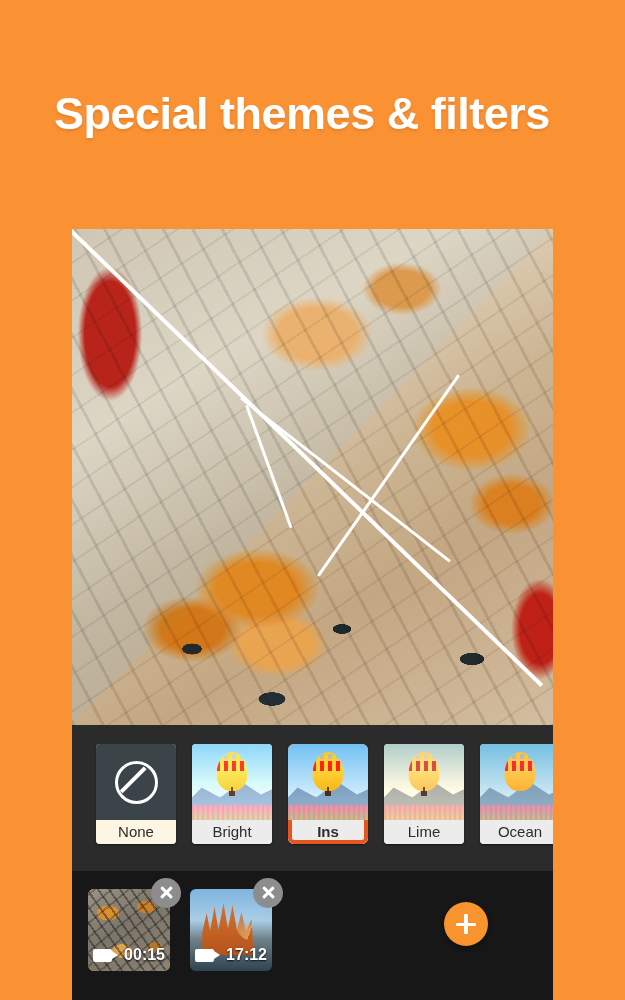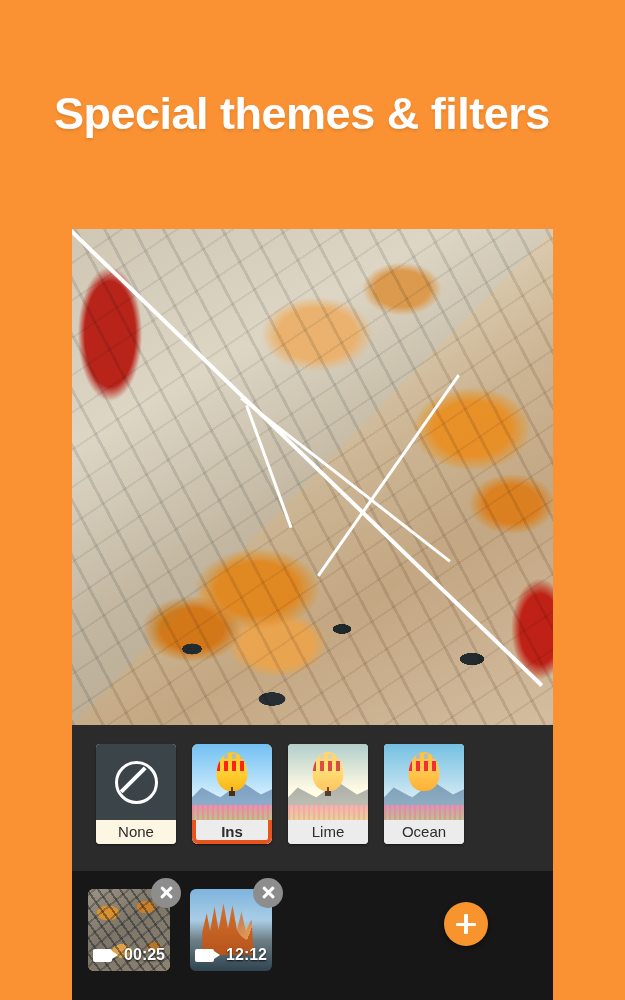--- a/index.html
+++ b/index.html
@@ -222,20 +222,32 @@
     <div class="filterbar">
       <div class="filters">
 
         <div class="tile">
           <div class="thumb none-thumb">
             <div class="noicon"></div>
           </div>
           <div class="caption cream">None</div>
         </div>
 
+        <div class="tile f-bright">
+          <div class="thumb">
+            <div class="balloon-scene">
+              <div class="sky"></div>
+              <div class="mount"></div>
+              <div class="field"></div>
+              <div class="balloon"></div>
+              <div class="basket"></div>
+            </div>
+          </div>
+          <div class="caption">Bright</div>
+        </div>
 
 
         <div class="tile f-ins selected">
           <div class="thumb">
             <div class="balloon-scene">
               <div class="sky"></div>
               <div class="mount"></div>
               <div class="field"></div>
               <div class="balloon"></div>
               <div class="basket"></div>
@@ -274,32 +286,32 @@
     </div>
 
     <div class="timeline">
       <div class="clips">
 
         <div class="clip selected">
           <div class="clip-inner">
             <div class="clip-thumb thumb-food"></div>
             <div class="clip-meta">
               <div class="cam"></div>
-              <div class="dur">00:25</div>
+              <div class="dur">00:15</div>
             </div>
           </div>
           <div class="clip-close"></div>
         </div>
 
         <div class="clip">
           <div class="clip-inner">
             <div class="clip-thumb thumb-church"></div>
             <div class="clip-meta">
               <div class="cam"></div>
-              <div class="dur">12:12</div>
+              <div class="dur">17:12</div>
             </div>
           </div>
           <div class="clip-close"></div>
         </div>
 
       </div>
 
       <div class="fab"></div>
     </div>
 

